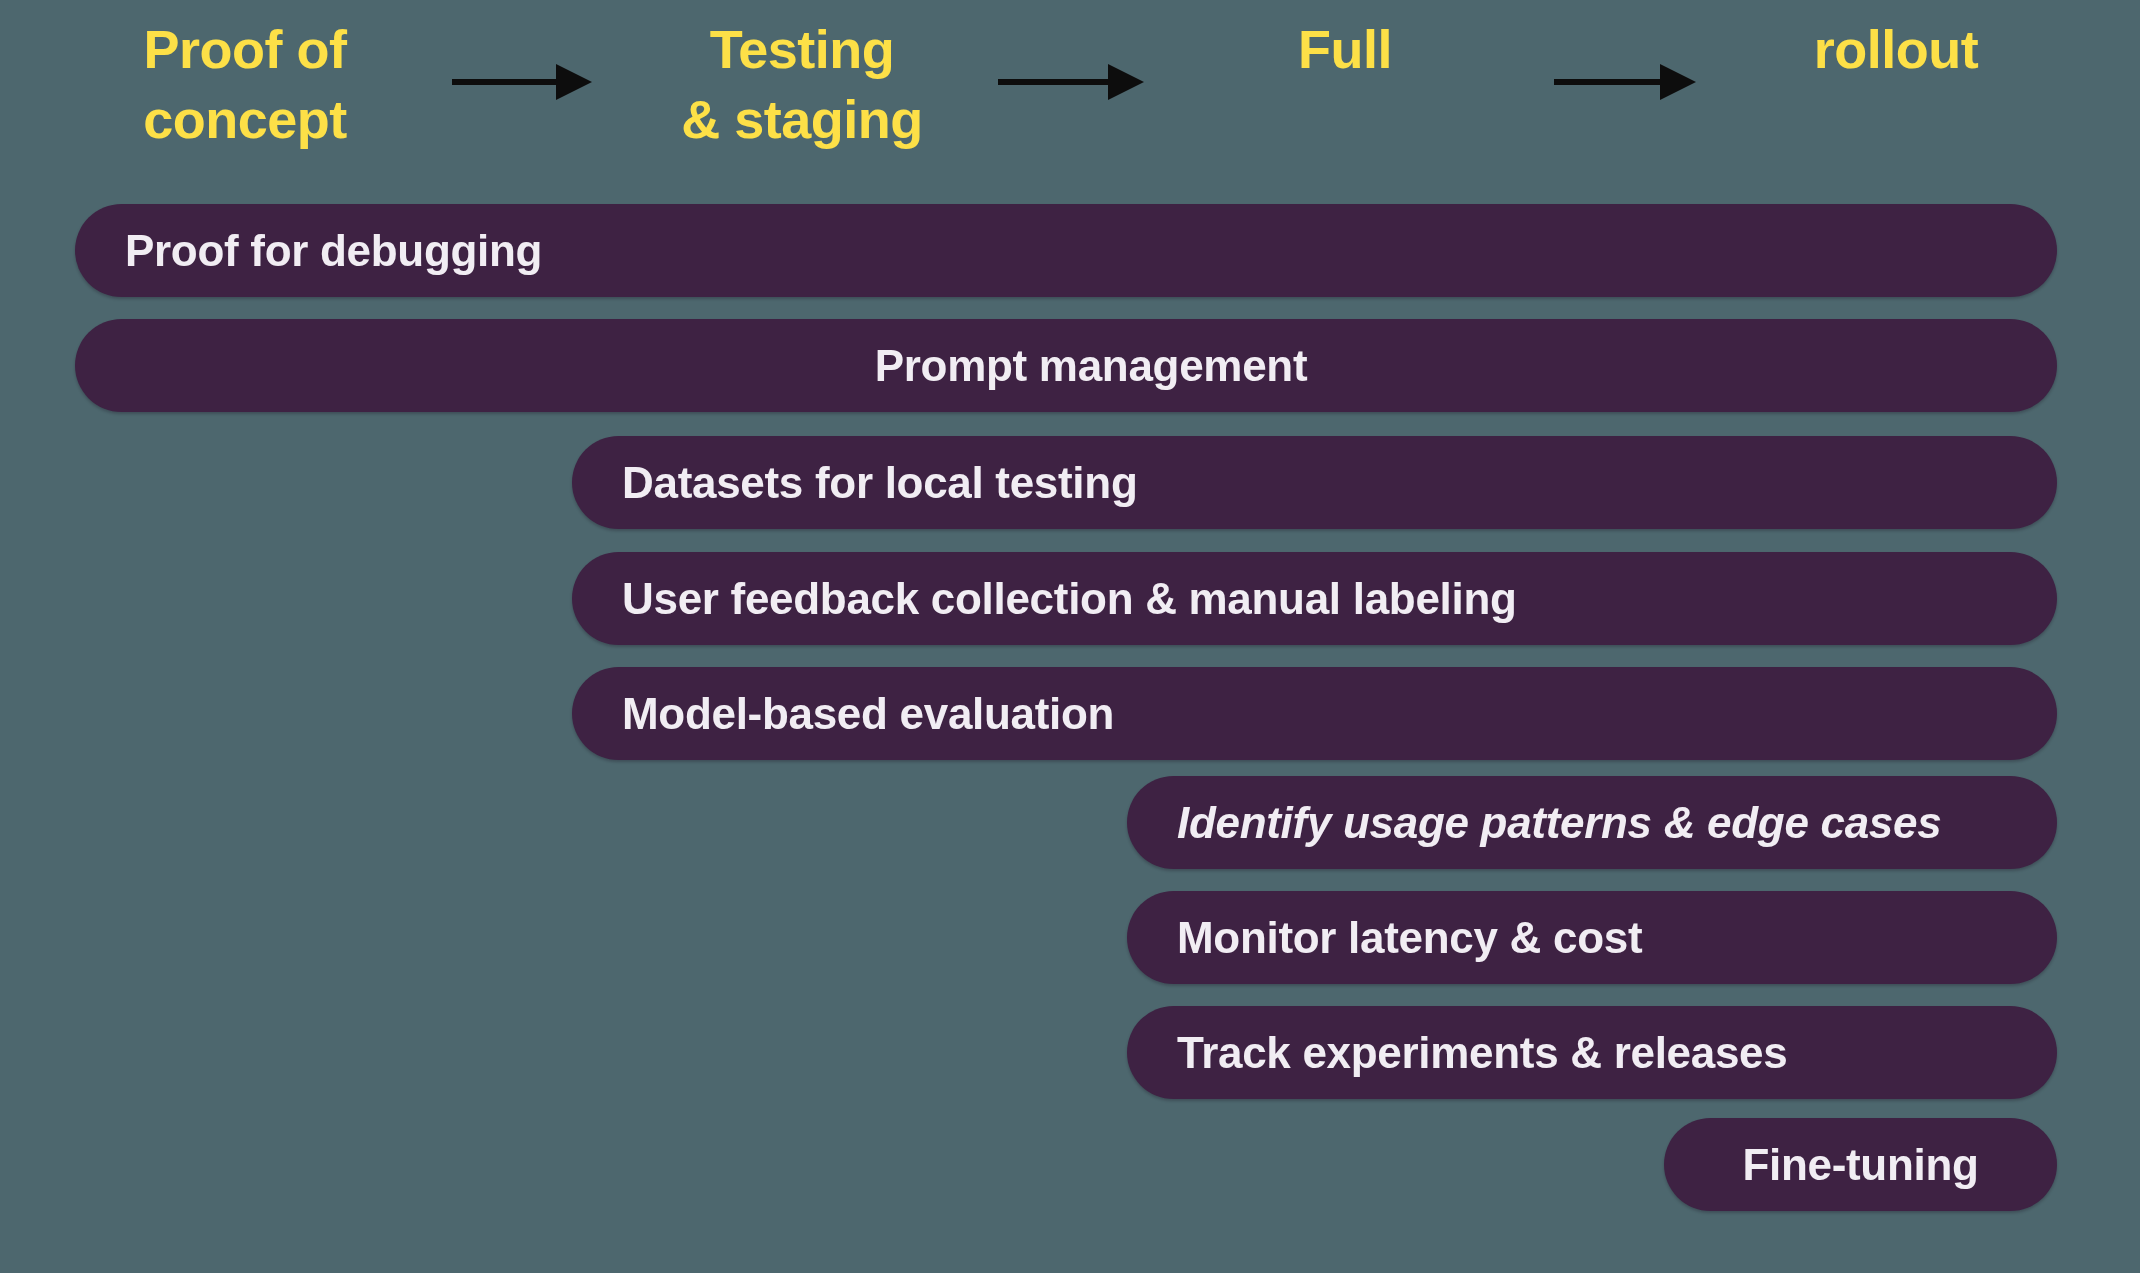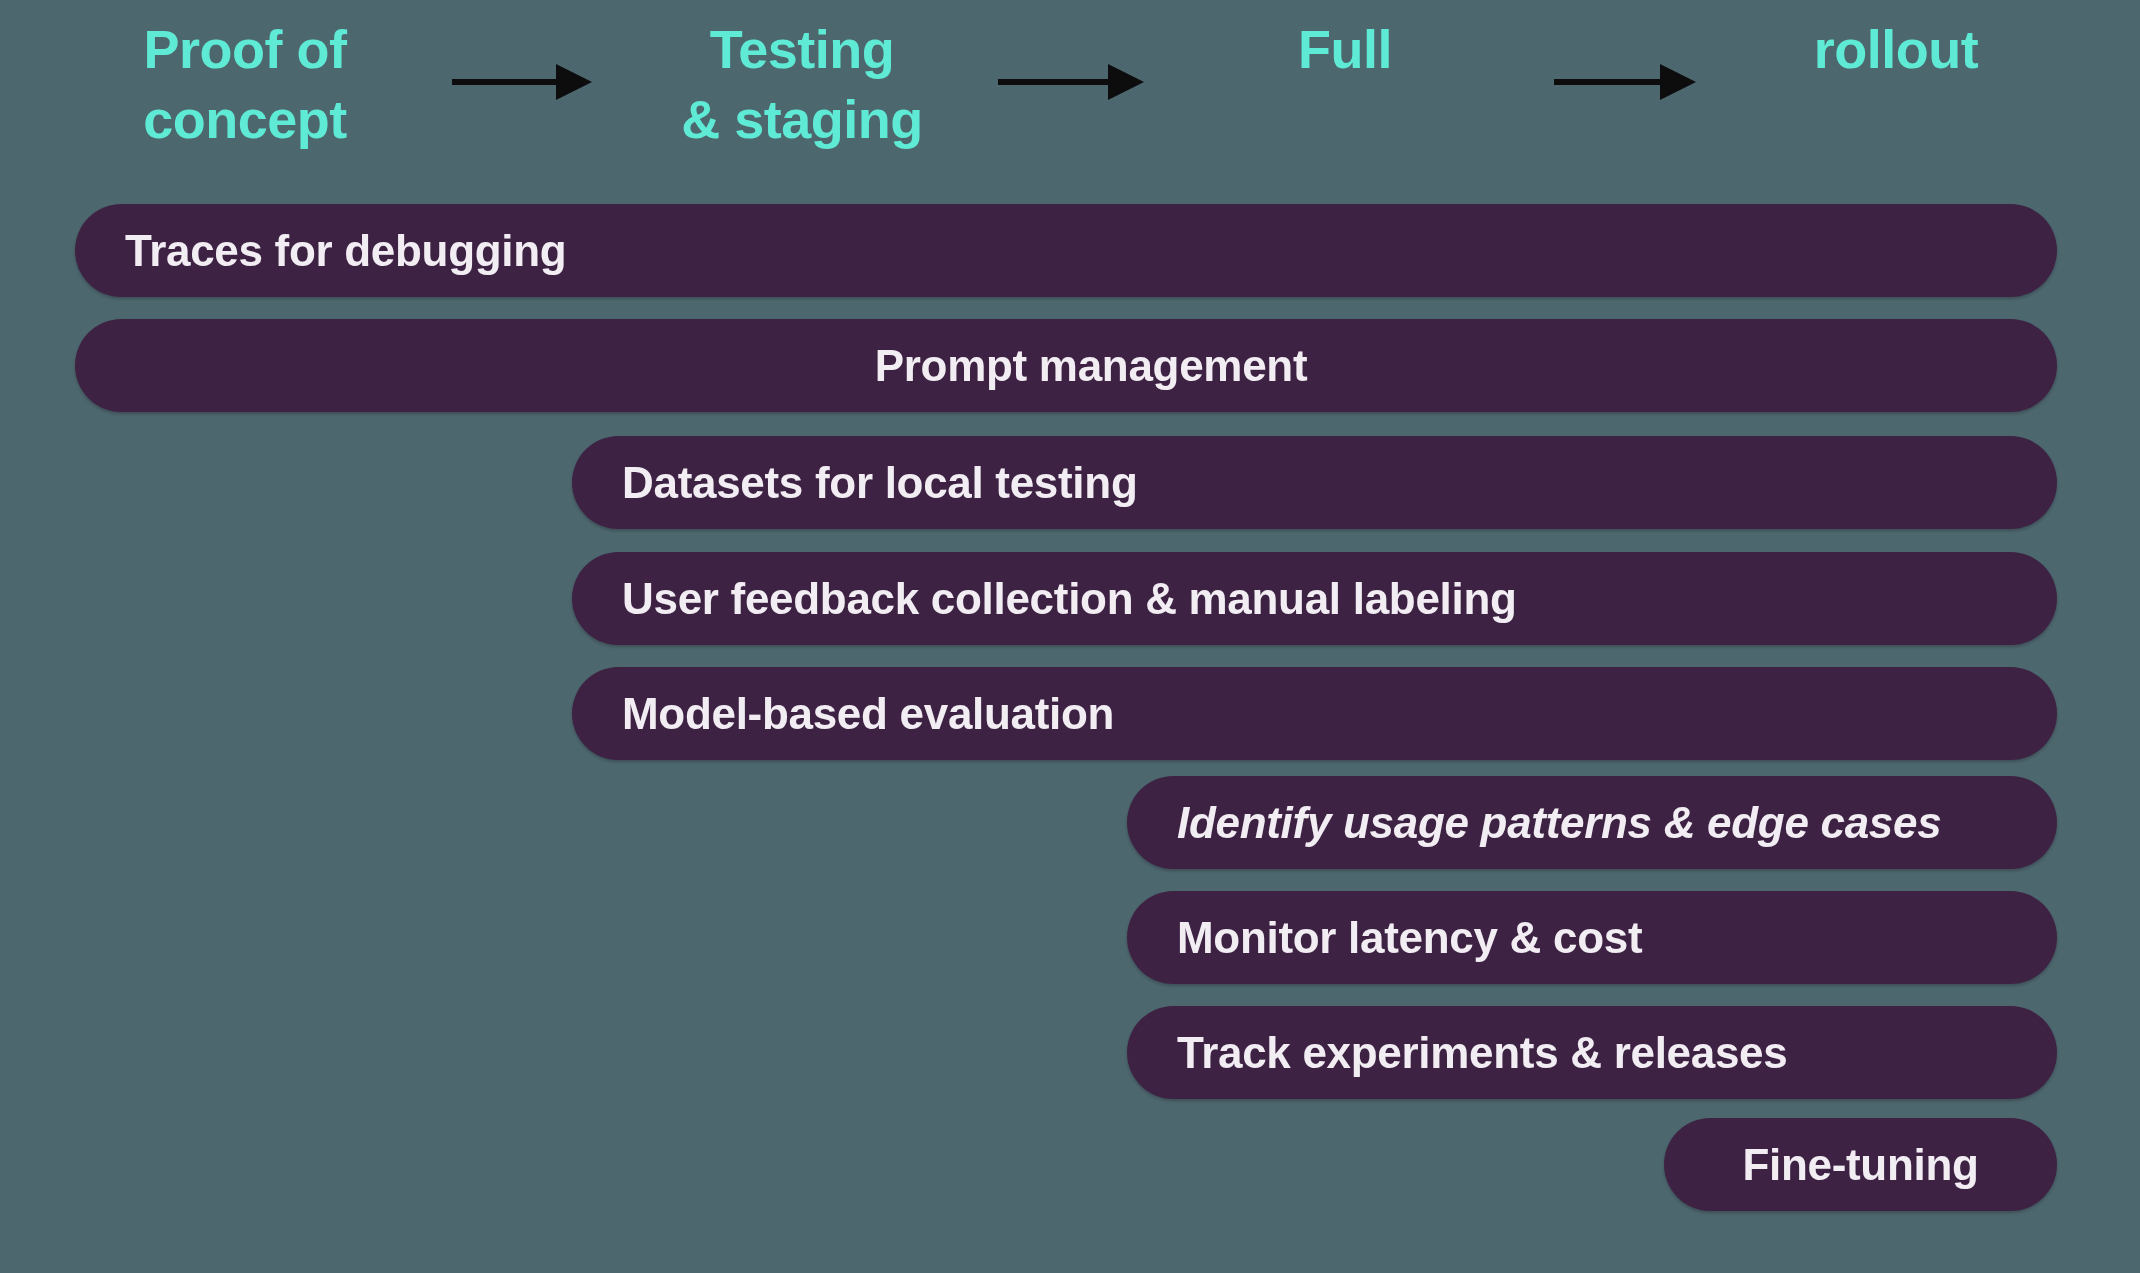--- a/index.html
+++ b/index.html
@@ -13,21 +13,21 @@
     overflow: hidden;
     background: #4D676E;
     font-family: "Liberation Sans", "DejaVu Sans", sans-serif;
   }
   
   .stage {
     position: absolute;
     top: 14px;
     width: 420px;
     text-align: center;
-    color: #5eead4;
+    color: #fde047;
     font-weight: 700;
     font-size: 54px;
     line-height: 70px;
     letter-spacing: -0.5px;
   }
   .s1 { left: 35px; }
   .s2 { left: 592px; }
   .s3 { left: 1135px; }
   .s4 { left: 1686px; }
 
@@ -99,21 +99,21 @@
   </div>
   <div class="stage s4">
     <div>rollout</div>
   </div>
 
   <div class="arrow a1"></div>
   <div class="arrow a2"></div>
   <div class="arrow a3"></div>
 
   <div class="bar b1">
-    <span>Traces for debugging</span>
+    <span>Proof for debugging</span>
   </div>
   <div class="bar b2">
     <span>Prompt management</span>
   </div>
   <div class="bar b3">
     <span>Datasets for local testing</span>
   </div>
   <div class="bar b4">
     <span>User feedback collection &amp; manual labeling</span>
   </div>

